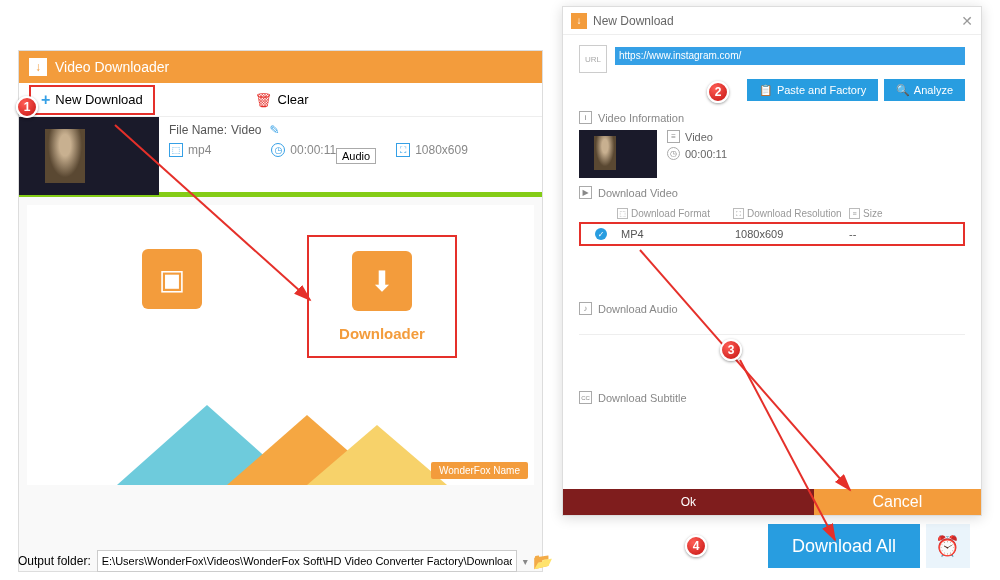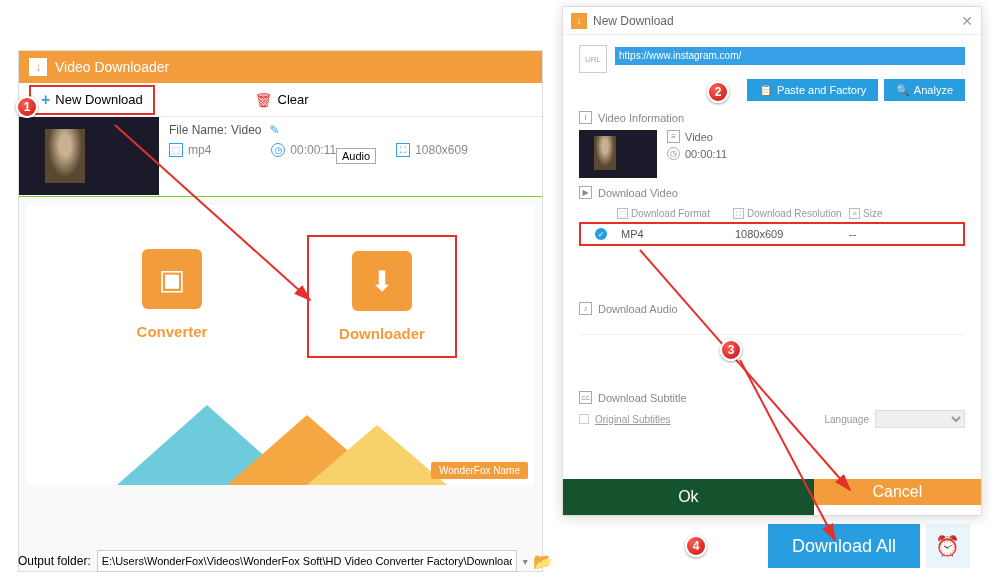--- a/index.html
+++ b/index.html
@@ -5,21 +5,21 @@
 *{margin:0;padding:0;box-sizing:border-box;font-family:Arial,sans-serif}
 body{width:1000px;height:580px;background:#fff;position:relative;overflow:hidden}
 .main-win{position:absolute;left:18px;top:50px;width:525px;height:522px;border:1px solid #ddd;background:#f9f9f9}
 .main-titlebar{background:#f39c3c;color:#fff;height:32px;display:flex;align-items:center;padding:0 10px;font-size:14px}
 .main-titlebar .app-icon{width:18px;height:18px;background:#fff;margin-right:8px;display:flex;align-items:center;justify-content:center;color:#f39c3c;font-weight:bold;font-size:12px}
 .toolbar{background:#fff;height:34px;display:flex;align-items:center;border-bottom:1px solid #eee}
 .new-dl-btn{display:flex;align-items:center;padding:4px 10px;font-size:13px;cursor:pointer;border:2px solid #e5302a;height:30px;margin-left:10px}
 .new-dl-btn .plus{color:#35a0e6;font-size:16px;font-weight:bold;margin-right:5px}
 .clear-btn{display:flex;align-items:center;margin-left:100px;font-size:13px;cursor:pointer}
 .clear-btn .trash{color:#e5302a;margin-right:5px;font-size:14px}
-.video-row{display:flex;background:#fff;height:80px;border-bottom:1px solid #84cc16}
+.video-row{display:flex;background:#fff;height:80px;border-bottom:5px solid #84cc16}
 .thumb{width:140px;height:78px;background:#1a1a2a;position:relative;flex-shrink:0}
 .thumb::after{content:"";position:absolute;left:26px;top:12px;width:40px;height:54px;background:radial-gradient(ellipse at 50% 30%,#c8b090 20%,#5a4832 60%)}
 .video-info{flex:1;padding:6px 10px;font-size:12px;color:#555}
 .file-name-row{display:flex;align-items:center;margin-bottom:6px}
 .edit-icon{color:#35a0e6;margin-left:8px;cursor:pointer}
 .rename-tip{position:absolute;left:336px;top:148px;background:#fff;border:1px solid #aaa;padding:1px 5px;font-size:11px;z-index:5}
 .meta-row{display:flex;gap:60px;color:#888;font-size:12px}
 .meta-item{display:flex;align-items:center;gap:5px}
 .meta-ic{color:#35a0e6;width:14px;height:14px;display:inline-flex;align-items:center;justify-content:center;border:1px solid #35a0e6;font-size:9px}
 .hub-area{background:#fff;margin:8px;padding:30px 20px 0;height:280px;position:relative;overflow:hidden}
@@ -56,21 +56,21 @@
 .vthumb::after{content:"";position:absolute;left:15px;top:6px;width:22px;height:34px;background:radial-gradient(ellipse at 50% 30%,#c8b090 20%,#5a4832 60%)}
 .vmeta{font-size:11px;color:#666}
 .vmeta-line{display:flex;align-items:center;gap:5px;margin-bottom:4px}
 .table-head{display:flex;font-size:10px;color:#999;padding:3px 0}
 .th{flex:1;display:flex;align-items:center;gap:3px}
 .th .hicon{width:11px;height:11px;border:1px solid #bbb;font-size:7px;display:flex;align-items:center;justify-content:center}
 .table-row{display:flex;font-size:11px;color:#555;border:2px solid #e5302a;padding:4px 0;align-items:center}
 .td{flex:1;text-align:left}
 .check-ic{width:12px;height:12px;background:#289de0;border-radius:50%;color:#fff;font-size:8px;display:inline-flex;align-items:center;justify-content:center;margin:0 14px}
 .dlg-footer{position:absolute;bottom:0;left:0;right:0;display:flex}
-.btn-ok{flex:0 0 60%;background:#14532d;color:#fff;border:none;height:36px;font-size:16px;cursor:pointer}
+.btn-ok{flex:0 0 60%;background:#7f1d1d;color:#fff;border:none;height:26px;font-size:12px;cursor:pointer}
 .btn-cancel{flex:1;background:#f39c3c;color:#fff;border:none;height:26px;font-size:16px;cursor:pointer}
 .lang-sel{width:90px;height:18px;border:1px solid #ddd;font-size:10px;color:#999}
 .dl-all{position:absolute;right:80px;bottom:12px;width:152px;height:44px;background:#289de0;color:#fff;font-size:18px;border:none;cursor:pointer;z-index:2}
 .alarm-btn{position:absolute;right:30px;bottom:12px;width:44px;height:44px;background:#eaf4fb;border:none;color:#289de0;font-size:20px;cursor:pointer;z-index:2}
 .step-badge{position:absolute;width:22px;height:22px;border-radius:50%;background:radial-gradient(circle at 35% 30%,#ff5e56,#c41210);color:#fff;font-size:12px;font-weight:bold;display:flex;align-items:center;justify-content:center;border:2px solid #fff;box-shadow:0 1px 3px rgba(0,0,0,0.4);z-index:20}
 .s1{left:16px;top:96px}
 .s2{left:707px;top:81px}
 .s3{left:720px;top:339px}
 .s4{left:685px;top:535px}
 svg.arrows{position:absolute;left:0;top:0;width:1000px;height:580px;pointer-events:none;z-index:15}
@@ -116,21 +116,20 @@
             <span class="meta-ic">⛶</span>
             <span>1080x609</span>
           </div>
       </div>
     </div>
   </div>
   <div class="hub-area">
     <div class="hub-cards">
       <div class="hub-card">
         <div class="hub-icon">▣</div>
-        <div class="hub-label">Converter</div>
       </div>
       <div class="hub-card active">
         <div class="hub-icon">⬇</div>
         <div class="hub-label">Downloader</div>
       </div>
     </div>
     <div class="triangles">
       <div class="tri tri1"></div>
         <div class="tri tri2"></div>
         <div class="tri tri3"></div>
@@ -217,26 +216,20 @@
     <div class="section-head">
         <span class="sec-icon">♪</span>
         <span>Download Audio</span>
       </div>
     <div style="border-bottom:1px solid #eee;height:14px"></div>
     <div style="height:50px"></div>
     <div class="section-head">
         <span class="sec-icon" style="font-size:6px">CC</span>
         <span>Download Subtitle</span>
       </div>
-    <div class="subtitle-row">
-      <span class="chk"></span>
-      <span style="text-decoration:underline">Original Subtitles</span>
-      <span style="margin-left:auto">Language</span>
-      <select class="lang-sel"></select>
-    </div>
   </div>
   <div class="dlg-footer">
     <button class="btn-ok">Ok</button>
     <button class="btn-cancel">Cancel</button>
   </div>
 </div>
 
 <button class="dl-all">Download All</button>
 <button class="alarm-btn">⏰</button>
 

